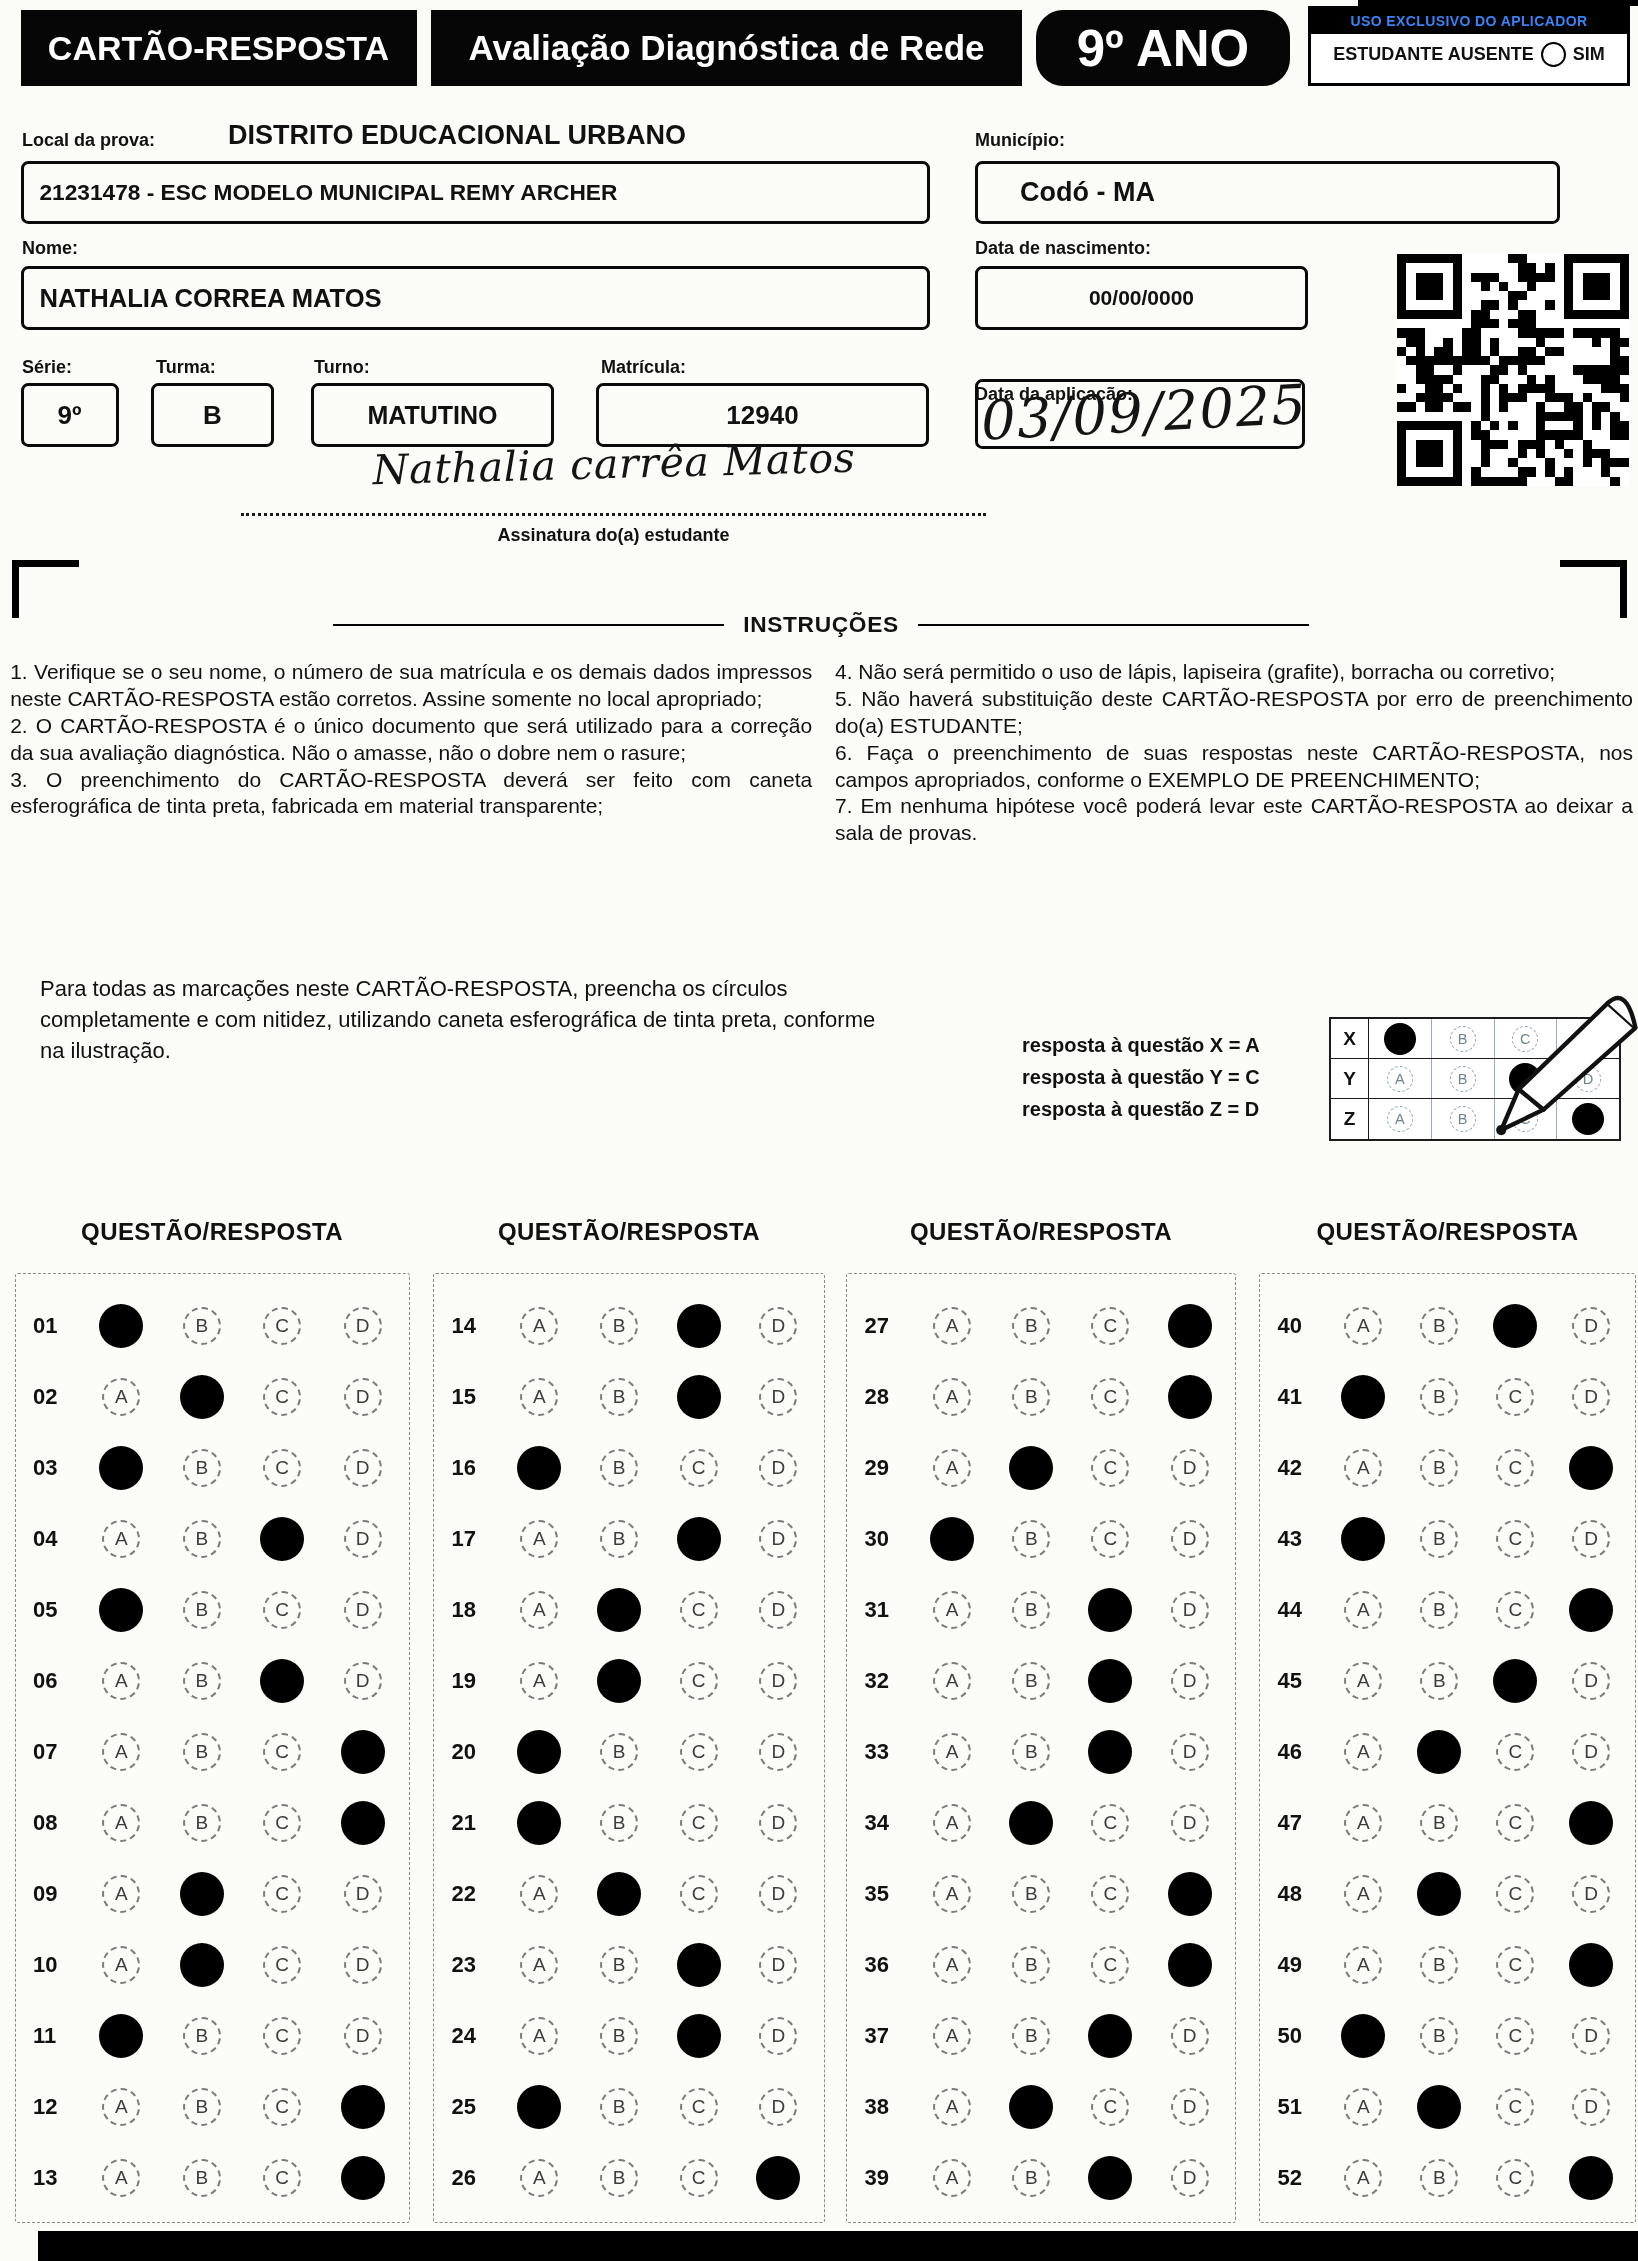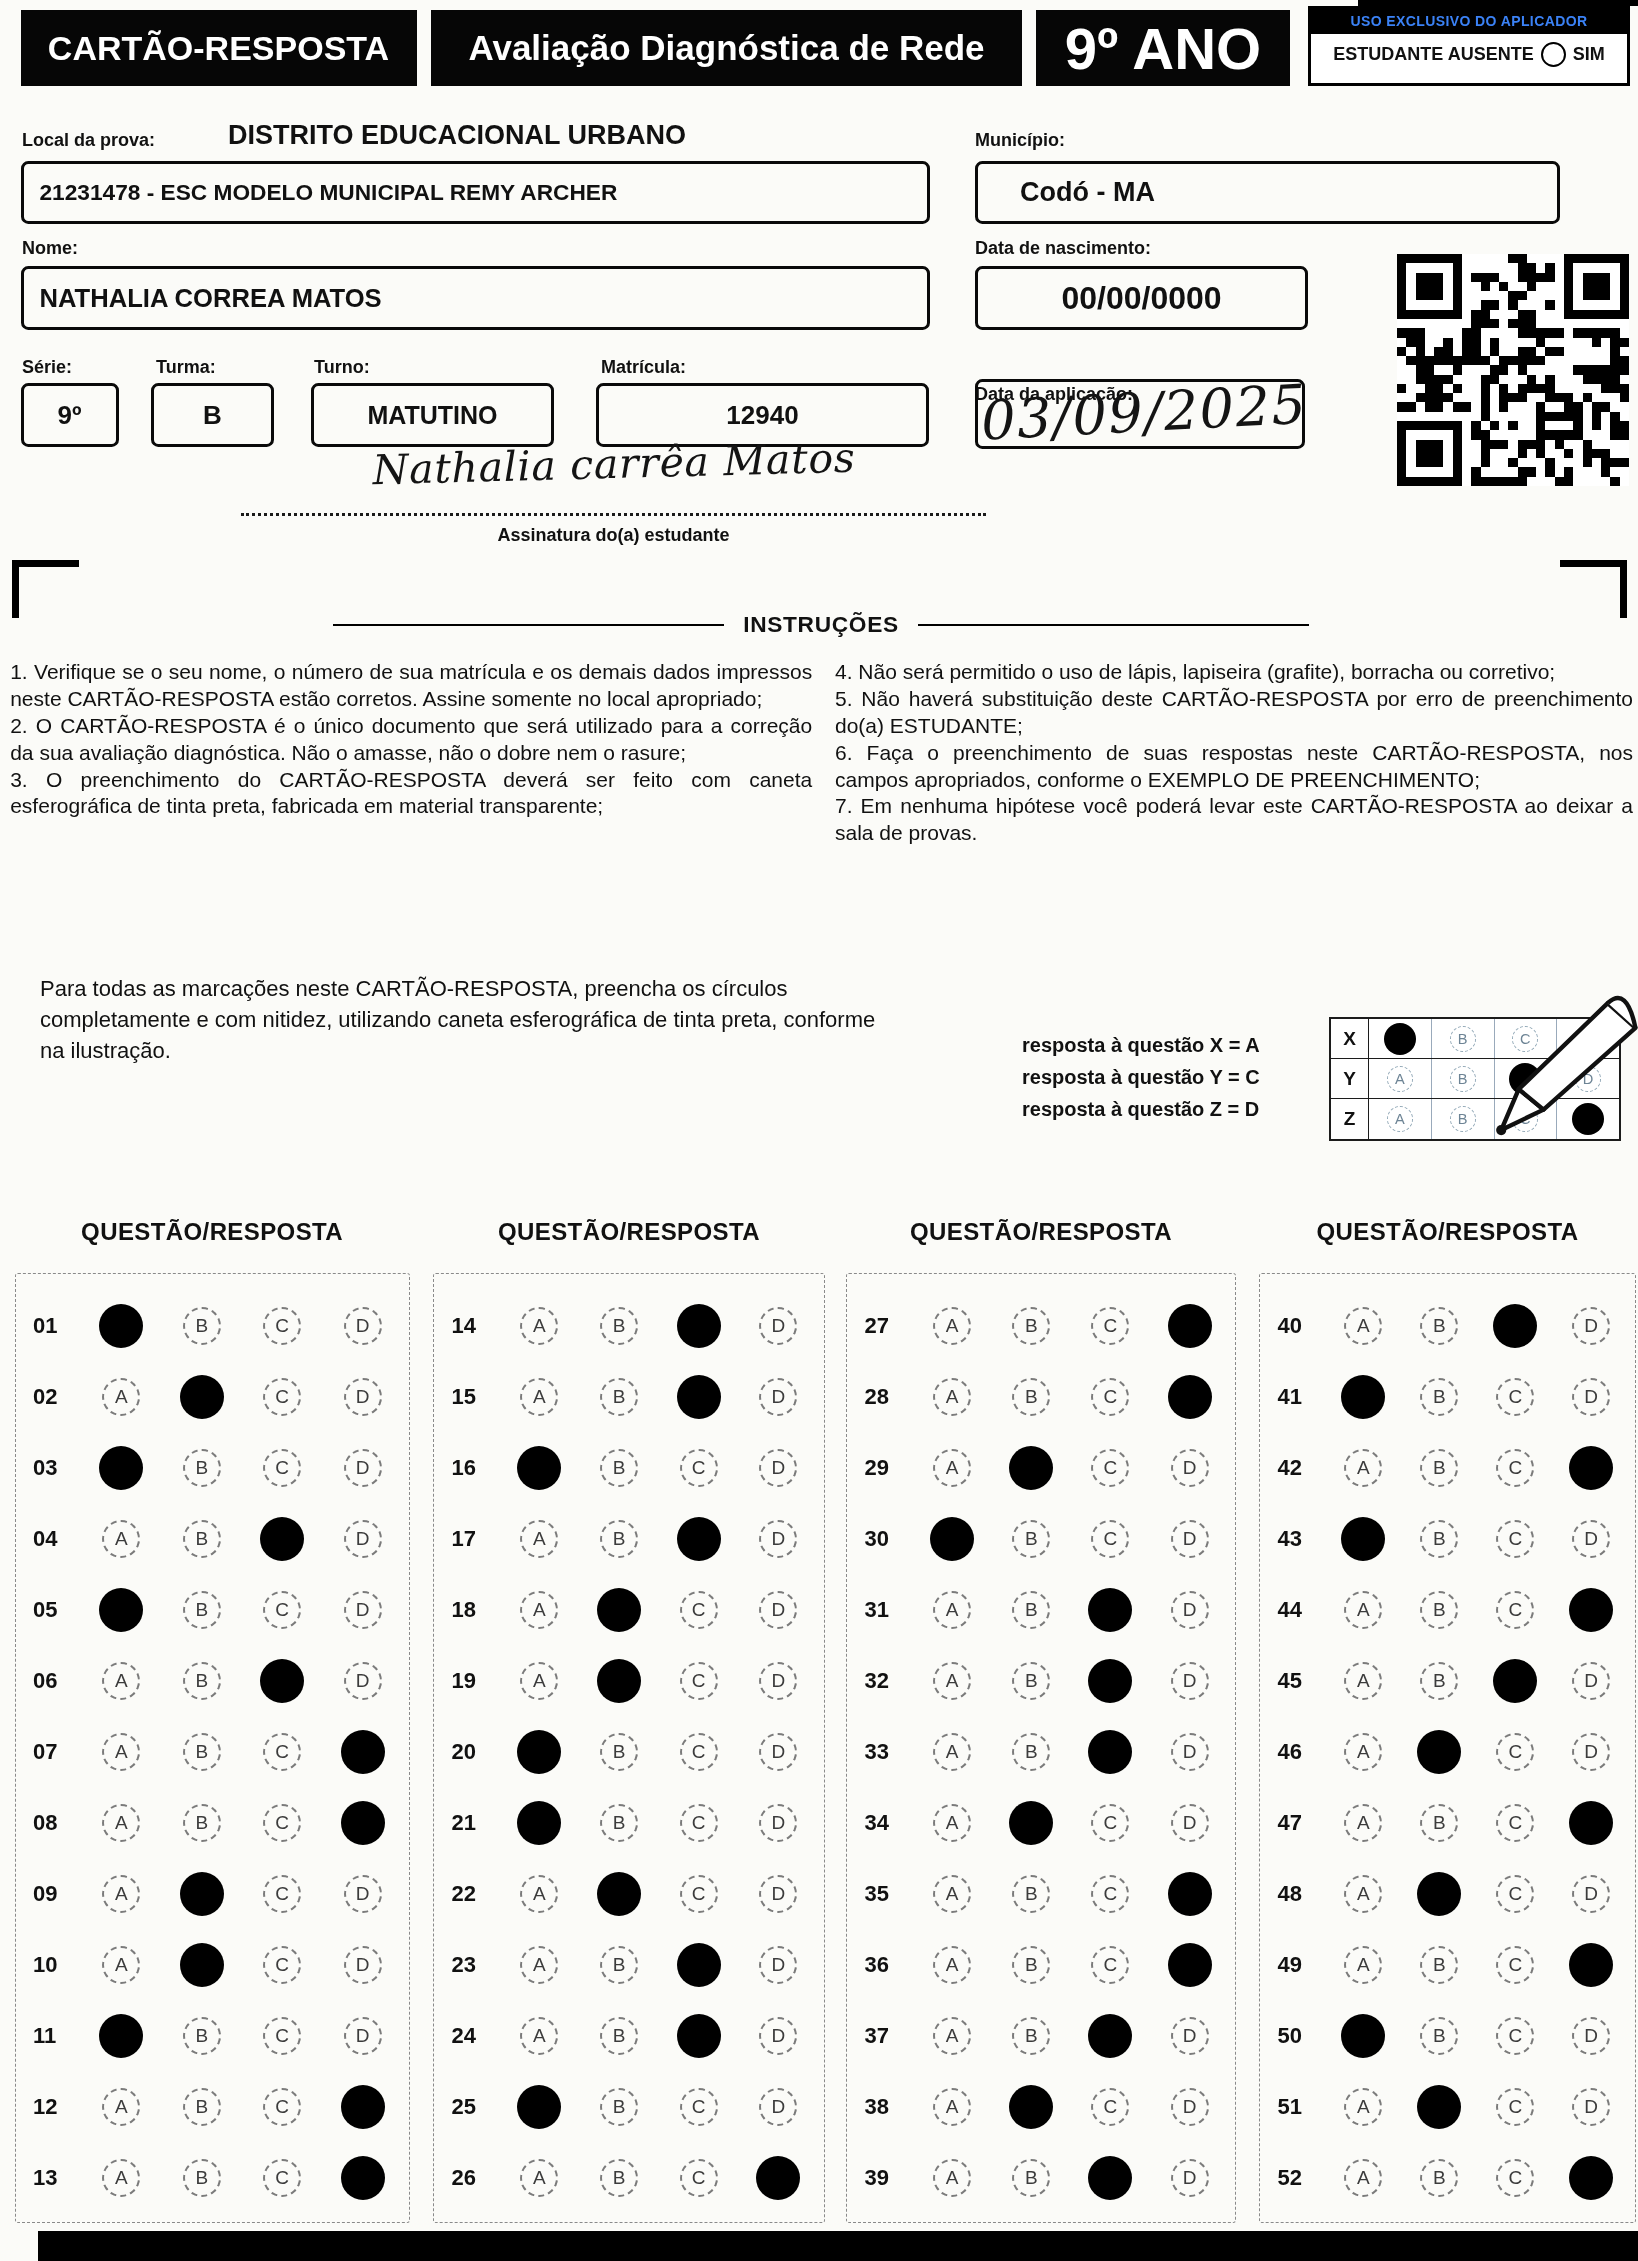--- a/index.html
+++ b/index.html
@@ -61,21 +61,21 @@
 <div class="page">
 
   <div class="abs" style="left:1358px;top:0;width:281px;height:5.8px;background:#000;"></div>
 
   <div class="abs blackbox" style="left:20.5px;top:10.2px;width:396px;height:76px;font-size:34px;">
     <span>CARTÃO-RESPOSTA</span>
   </div>
   <div class="abs blackbox" style="left:431px;top:10.2px;width:591px;height:76px;font-size:35px;">
     <span>Avaliação Diagnóstica de Rede</span>
   </div>
-  <div class="abs blackbox" style="left:1036px;top:10.2px;width:254px;height:76px;font-size:58px;">
+  <div class="abs blackbox" style="left:1036px;top:10.2px;width:254px;height:76px;font-size:51px;border-radius:27px;">
     <span>9º ANO</span>
   </div>
 
   <div class="abs apl-box" style="left:1308px;top:5.8px;width:322px;height:80px;">
     <div class="apl-head">USO EXCLUSIVO DO APLICADOR</div>
     <div class="apl-row">
       <span>ESTUDANTE AUSENTE</span>
       <span class="apl-circle"></span>
       <span>SIM</span>
     </div>
@@ -91,21 +91,21 @@
   <div class="abs fieldbox" style="left:975px;top:161px;width:585px;height:63px;font-size:27px;padding-left:42px;">
     <span>Codó - MA</span>
   </div>
 
   <div class="abs lbl" style="left:22px;top:238px;">Nome:</div>
   <div class="abs lbl" style="left:975px;top:238px;">Data de nascimento:</div>
 
   <div class="abs fieldbox" style="left:20.5px;top:266px;width:909px;height:64px;font-size:25.6px;padding-left:16px;">
     <span>NATHALIA CORREA MATOS</span>
   </div>
-  <div class="abs fieldbox" style="left:975px;top:266px;width:333px;height:64px;font-size:32px;justify-content:center;">
+  <div class="abs fieldbox" style="left:975px;top:266px;width:333px;height:64px;font-size:21px;justify-content:center;">
     <span>00/00/0000</span>
   </div>
 
   <div class="abs" style="left:1397px;top:254px;width:232px;height:232px;"><svg viewBox="0 0 250 250" width="100%" height="100%" shape-rendering="crispEdges">
         <rect width="100%" height="100%" fill="#fff"></rect>
         <g fill="#000">
           <rect x="120" y="0" width="10" height="10"></rect>
           <rect x="130" y="0" width="10" height="10"></rect>
           <rect x="130" y="10" width="10" height="10"></rect>
           <rect x="140" y="10" width="10" height="10"></rect>

